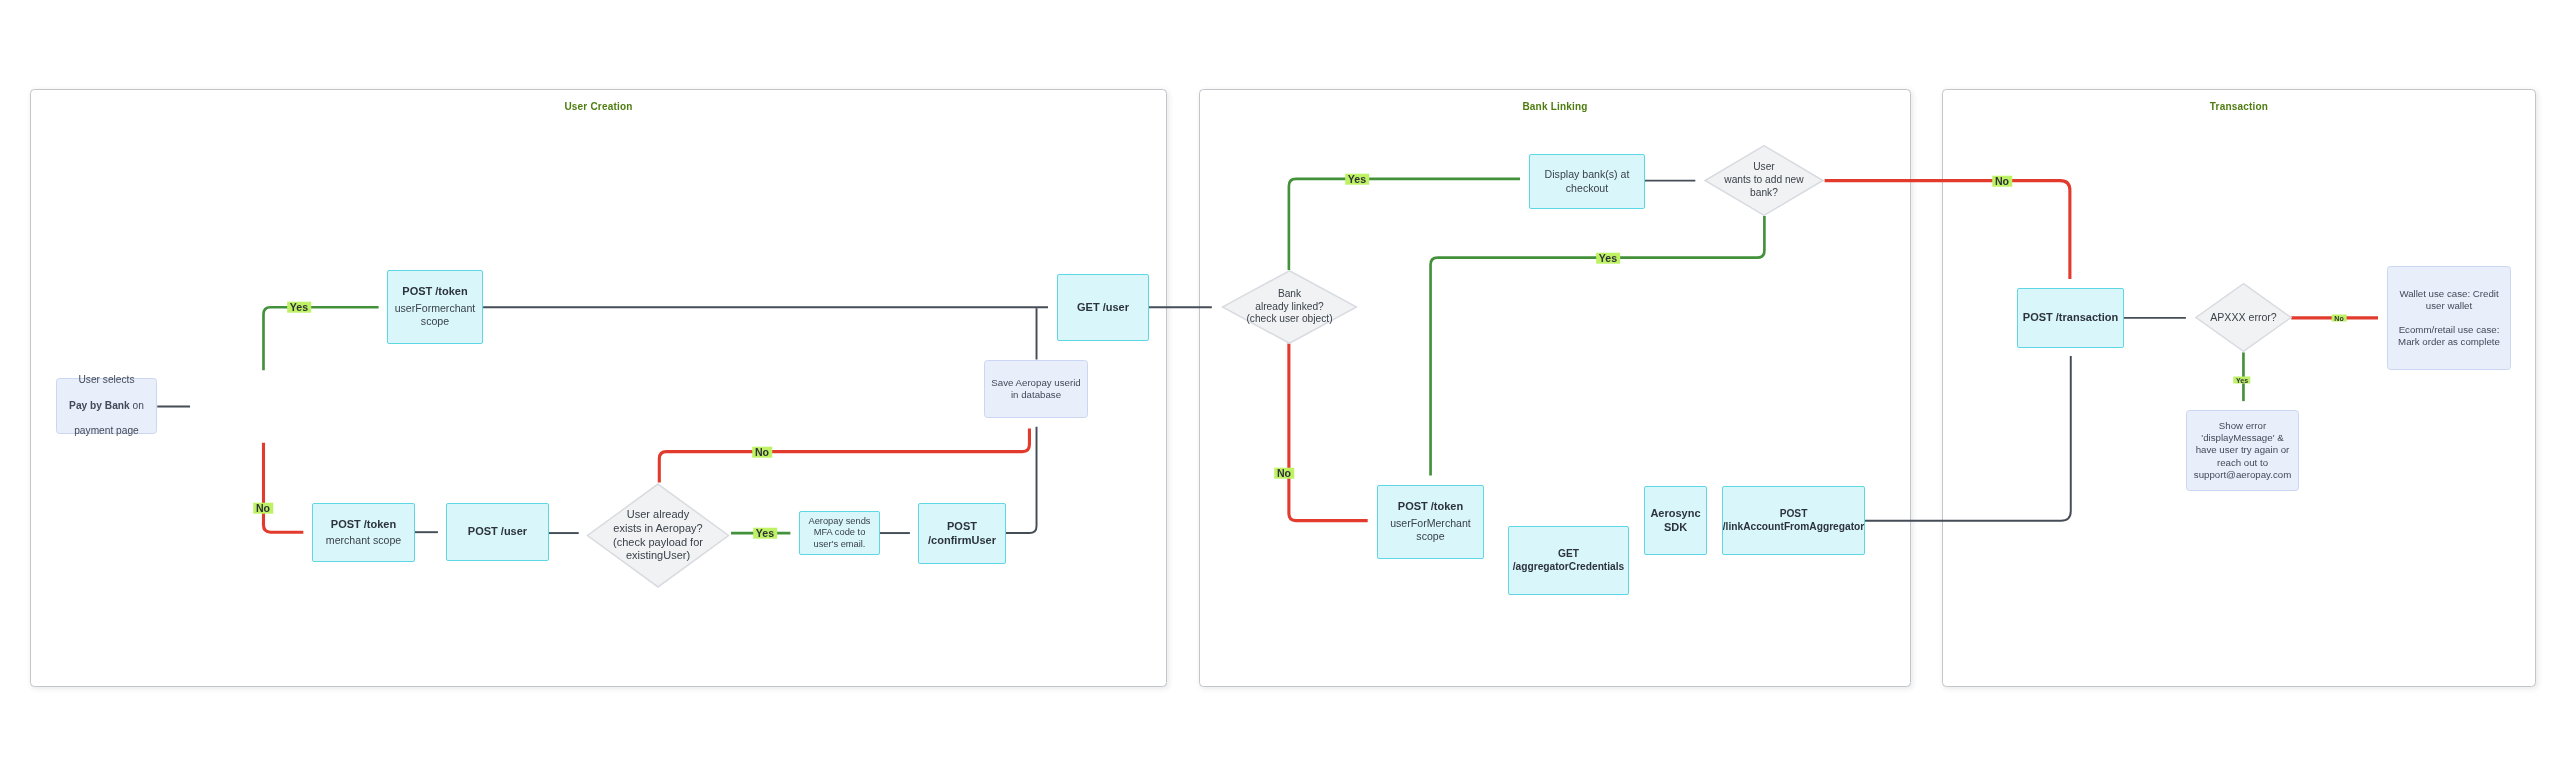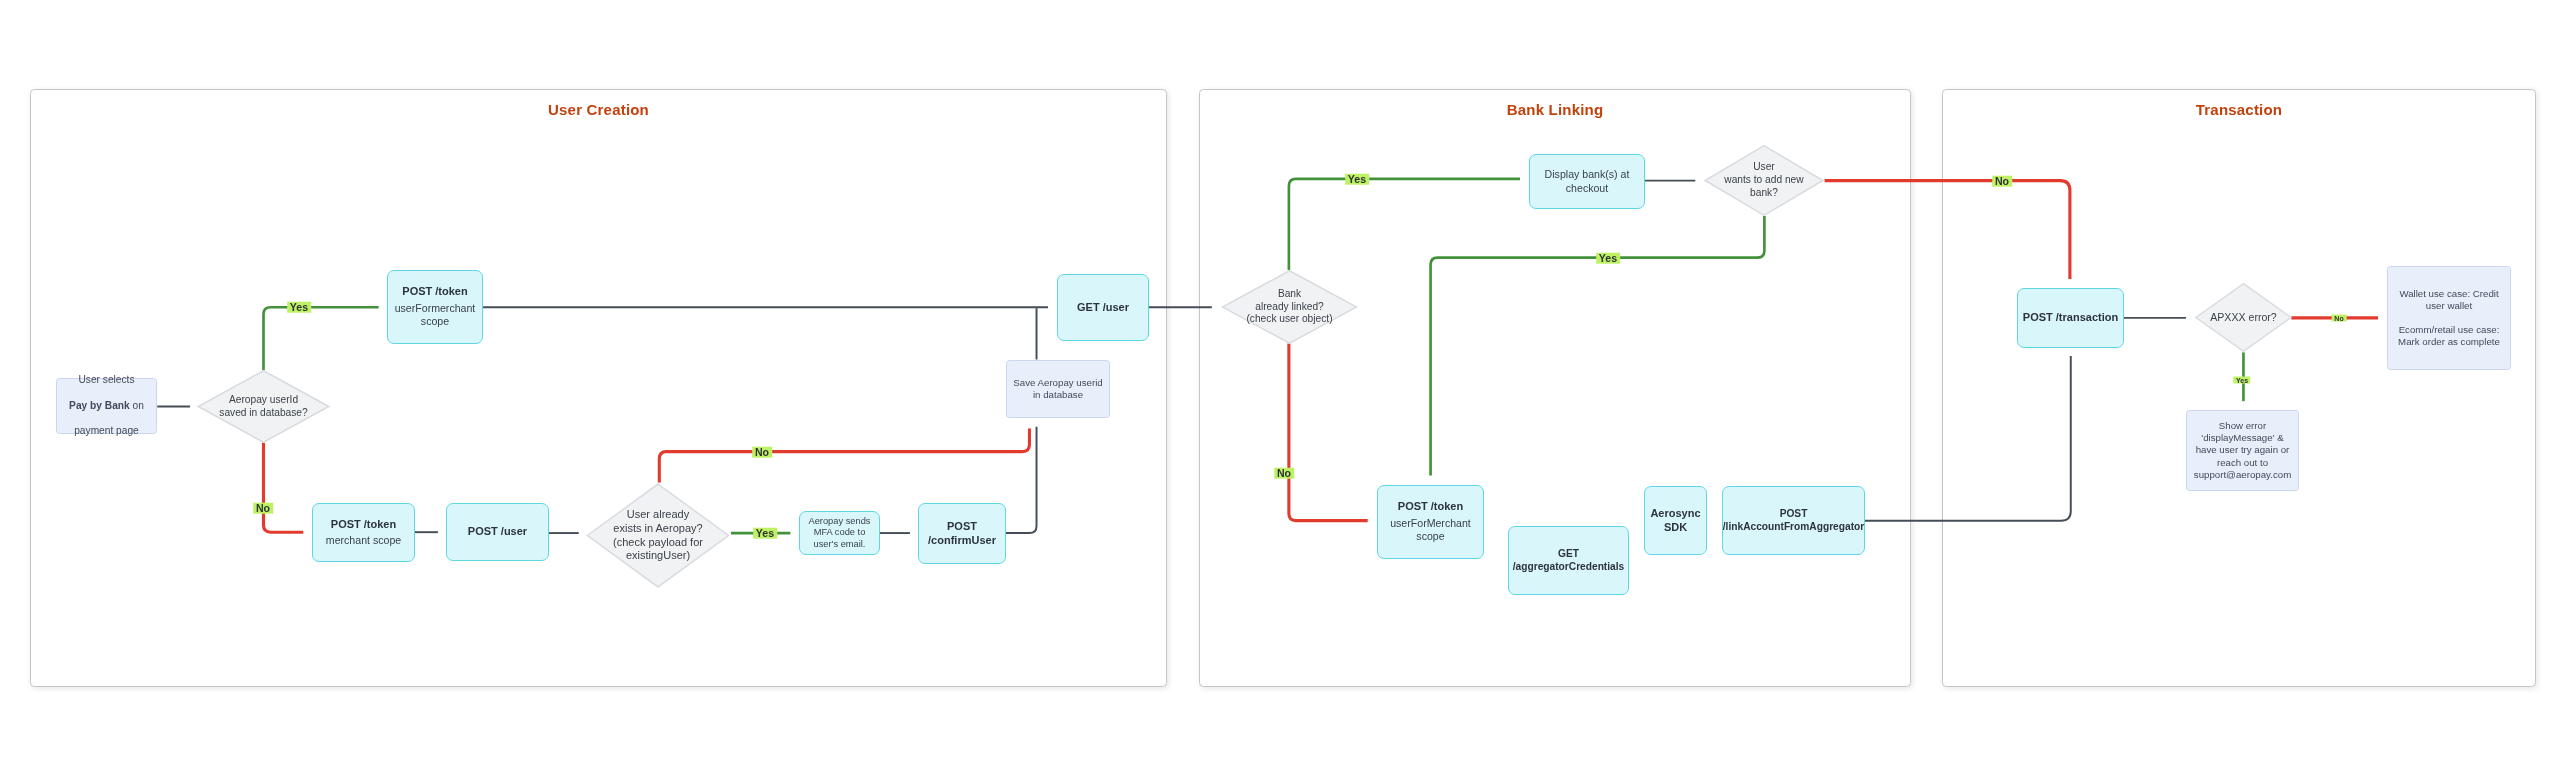--- a/index.html
+++ b/index.html
@@ -8,39 +8,39 @@
   #canvas { position: relative; width: 2576px; height: 781px; background: #ffffff; overflow: hidden; }
 
   
   .section {
     position: absolute; background: #ffffff;
     border: 0.9px solid #c3c5c9; border-radius: 4.4px;
     box-shadow: 1.8px 1.8px 5.3px rgba(40,45,60,0.10);
   }
   .section-title {
     position: absolute; top: 10.6px; left: 0; right: 0;
-    text-align: center; font-size: 15px; font-weight: 600;
-    color: #c2410c; letter-spacing: 0.2px;
+    text-align: center; font-size: 10px; font-weight: 600;
+    color: #4d7c0f; letter-spacing: 0.2px;
   }
 
   
   svg.edges { position: absolute; left: 0; top: 0; width: 2576px; height: 781px; }
   svg.edges path { fill: none; }
   .e-dark  { stroke: #454d57; stroke-width: 2.2px; }
   .e-green { stroke: #44913b; stroke-width: 3px; }
   .e-red   { stroke: #e23b2e; stroke-width: 3.5px; }
 
   
   .node {
     position: absolute; display: flex; flex-direction: column;
     align-items: center; justify-content: center;
     text-align: center; color: #3a4149; line-height: 1.25;
   }
   .proc {
-    background: #d9f7fb; border: 1.4px solid #5ed7e5; border-radius: 7px;
+    background: #d9f7fb; border: 1.4px solid #5ed7e5; border-radius: 2px;
     font-size: 10.6px;
   }
   .note {
     background: #e9eefb; border: 0.9px solid #cbd6f2; border-radius: 3.5px;
     font-size: 10.2px; color: #434a57;
   }
   .node .t { font-weight: 700; color: #2d333c; font-size: 11px; white-space: pre-line; }
   .node .s { font-size: 10.6px; white-space: pre-line; margin-top: 3px; }
   .node .p { white-space: pre-line; }
   .note .p + .p { margin-top: 11.5px; }
@@ -122,39 +122,32 @@
   <span class="elabel" style="left:2002px; top:181px;">No</span>
   <span class="elabel tiny" style="left:2339px; top:318px;">No</span>
   <span class="elabel tiny" style="left:2242px; top:380px;">Yes</span>
 
   <div class="node note" style="left:56px; top:378px; width:101px; height:56px; font-size:10.2px;">
     <div class="p"><span>User selects</span><br>
       <b>Pay by Bank</b><span> on</span><br>
       <span>payment page</span></div>
   </div>
 
-  <div class="node decision" style="left:197px; top:370px; width:133px; height:73px;">
-    <svg class="dshape" viewBox="0 0 100 100" preserveAspectRatio="none">
-      <polygon points="50,1 99,50 50,99 1,50" vector-effect="non-scaling-stroke"></polygon>
-      </svg>
-    <div class="p">Aeropay userId
-saved in database?</div>
-  </div>
 
   <div class="node proc" style="left:387px; top:270px; width:96px; height:74px;">
     <div class="t">POST /token</div>
     <div class="s">userFormerchant
 scope</div>
   </div>
 
   <div class="node proc" style="left:1057px; top:274px; width:92px; height:67px;">
     <div class="t">GET /user</div>
   </div>
 
-  <div class="node note" style="left:1006px; top:360px; width:104px; height:58px; font-size:9.7px;">
+  <div class="node note" style="left:984px; top:360px; width:104px; height:58px; font-size:9.7px;">
     <div class="p">Save Aeropay userid
 in database</div>
   </div>
 
   <div class="node proc" style="left:312px; top:503px; width:103px; height:59px;">
     <div class="t">POST /token</div>
     <div class="s">merchant scope</div>
   </div>
 
   <div class="node proc" style="left:446px; top:503px; width:103px; height:58px;">

